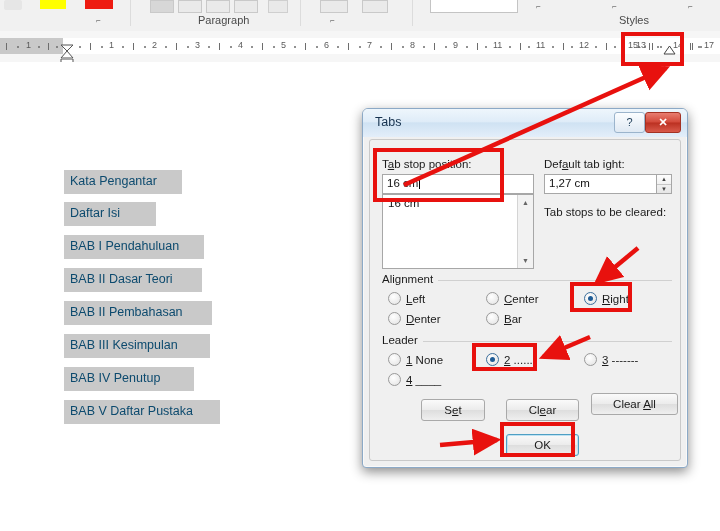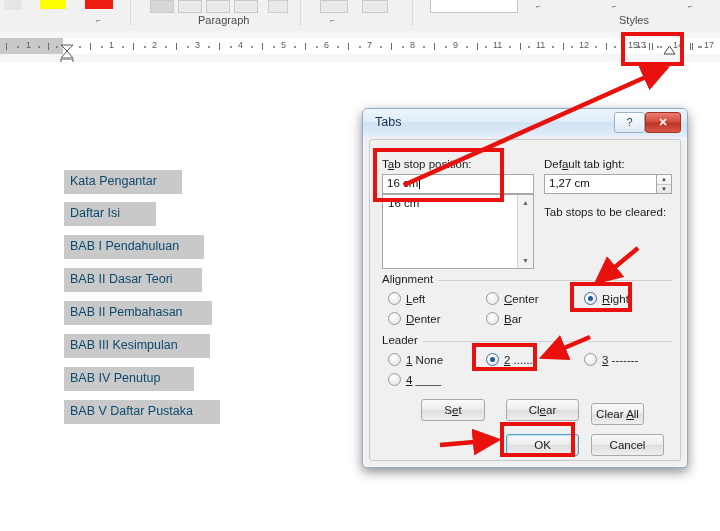--- a/index.html
+++ b/index.html
@@ -399,25 +399,24 @@
     <div class="radio" style="left:18px;top:233px;">
       <span class="rdot"></span><u>4</u><span> ____</span>
     </div>
 
     <div class="dlgbtn" style="left:51px;top:259px;width:64px;">
       <span>S</span><u>e</u><span>t</span>
     </div>
     <div class="dlgbtn" style="left:136px;top:259px;width:73px;">
       <span>Cl</span><u>e</u><span>ar</span>
     </div>
-    <div class="dlgbtn" style="left:221px;top:263px;width:53px;">
+    <div class="dlgbtn" style="left:221px;top:253px;width:87px;">
       <span>Clear </span><u>A</u><span>ll</span>
     </div>
     <div class="dlgbtn default" style="left:136px;top:294px;width:73px;">OK</div>
-    <div class="dlgbtn" style="left:221px;top:294px;width:73px;">Cancel</div>
   </div>
 </div>
 
 <div class="hl-box" style="left:621px;top:32px;width:63px;height:34px;"></div>
 <div class="hl-box" style="left:373px;top:148px;width:131px;height:54px;"></div>
 <div class="hl-box" style="left:570px;top:282px;width:62px;height:30px;"></div>
 <div class="hl-box" style="left:472px;top:343px;width:65px;height:28px;"></div>
 <div class="hl-box" style="left:500px;top:422px;width:75px;height:35px;"></div>
 
 <svg class="anno">

